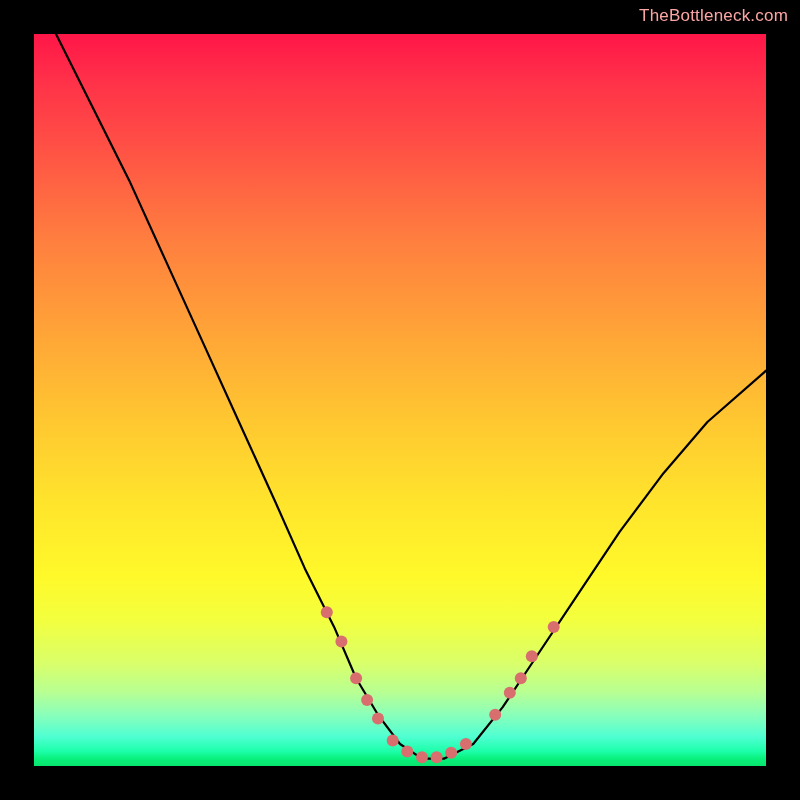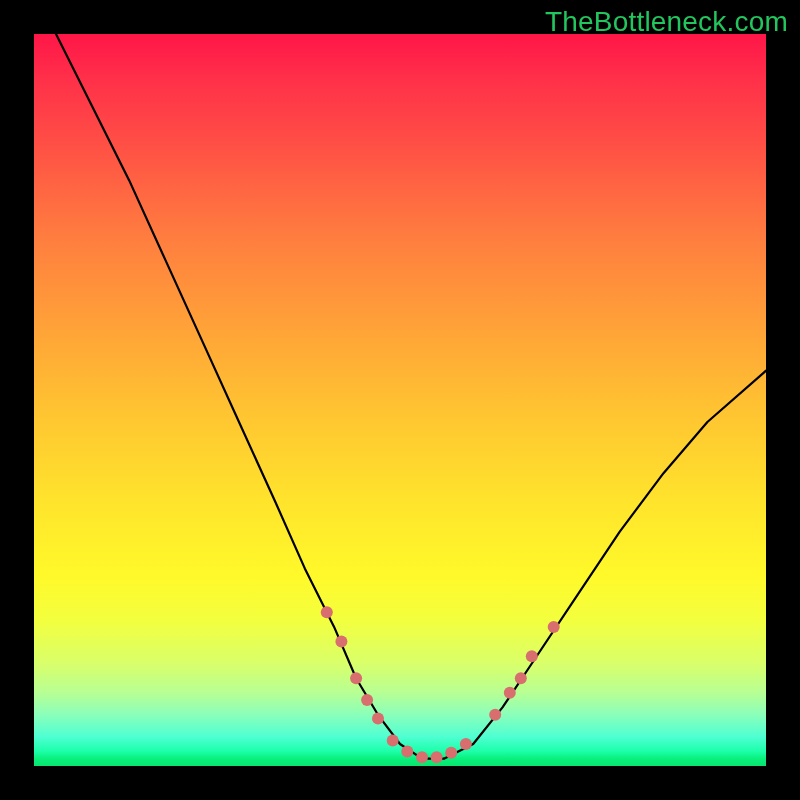--- a/index.html
+++ b/index.html
@@ -13,22 +13,22 @@
   .frame {
     position: relative;
     width: 800px;
     height: 800px;
     background: #000;
   }
   .watermark {
     position: absolute;
     top: 6px;
     right: 12px;
-    color: #22c55e;
-    font-size: 28px;
+    color: #fca5a5;
+    font-size: 17px;
     font-weight: 500;
     letter-spacing: 0.2px;
     z-index: 10;
     text-align: right;
   }
   .plot-area {
     position: absolute;
     left: 34px;
     top: 34px;
     width: 732px;

